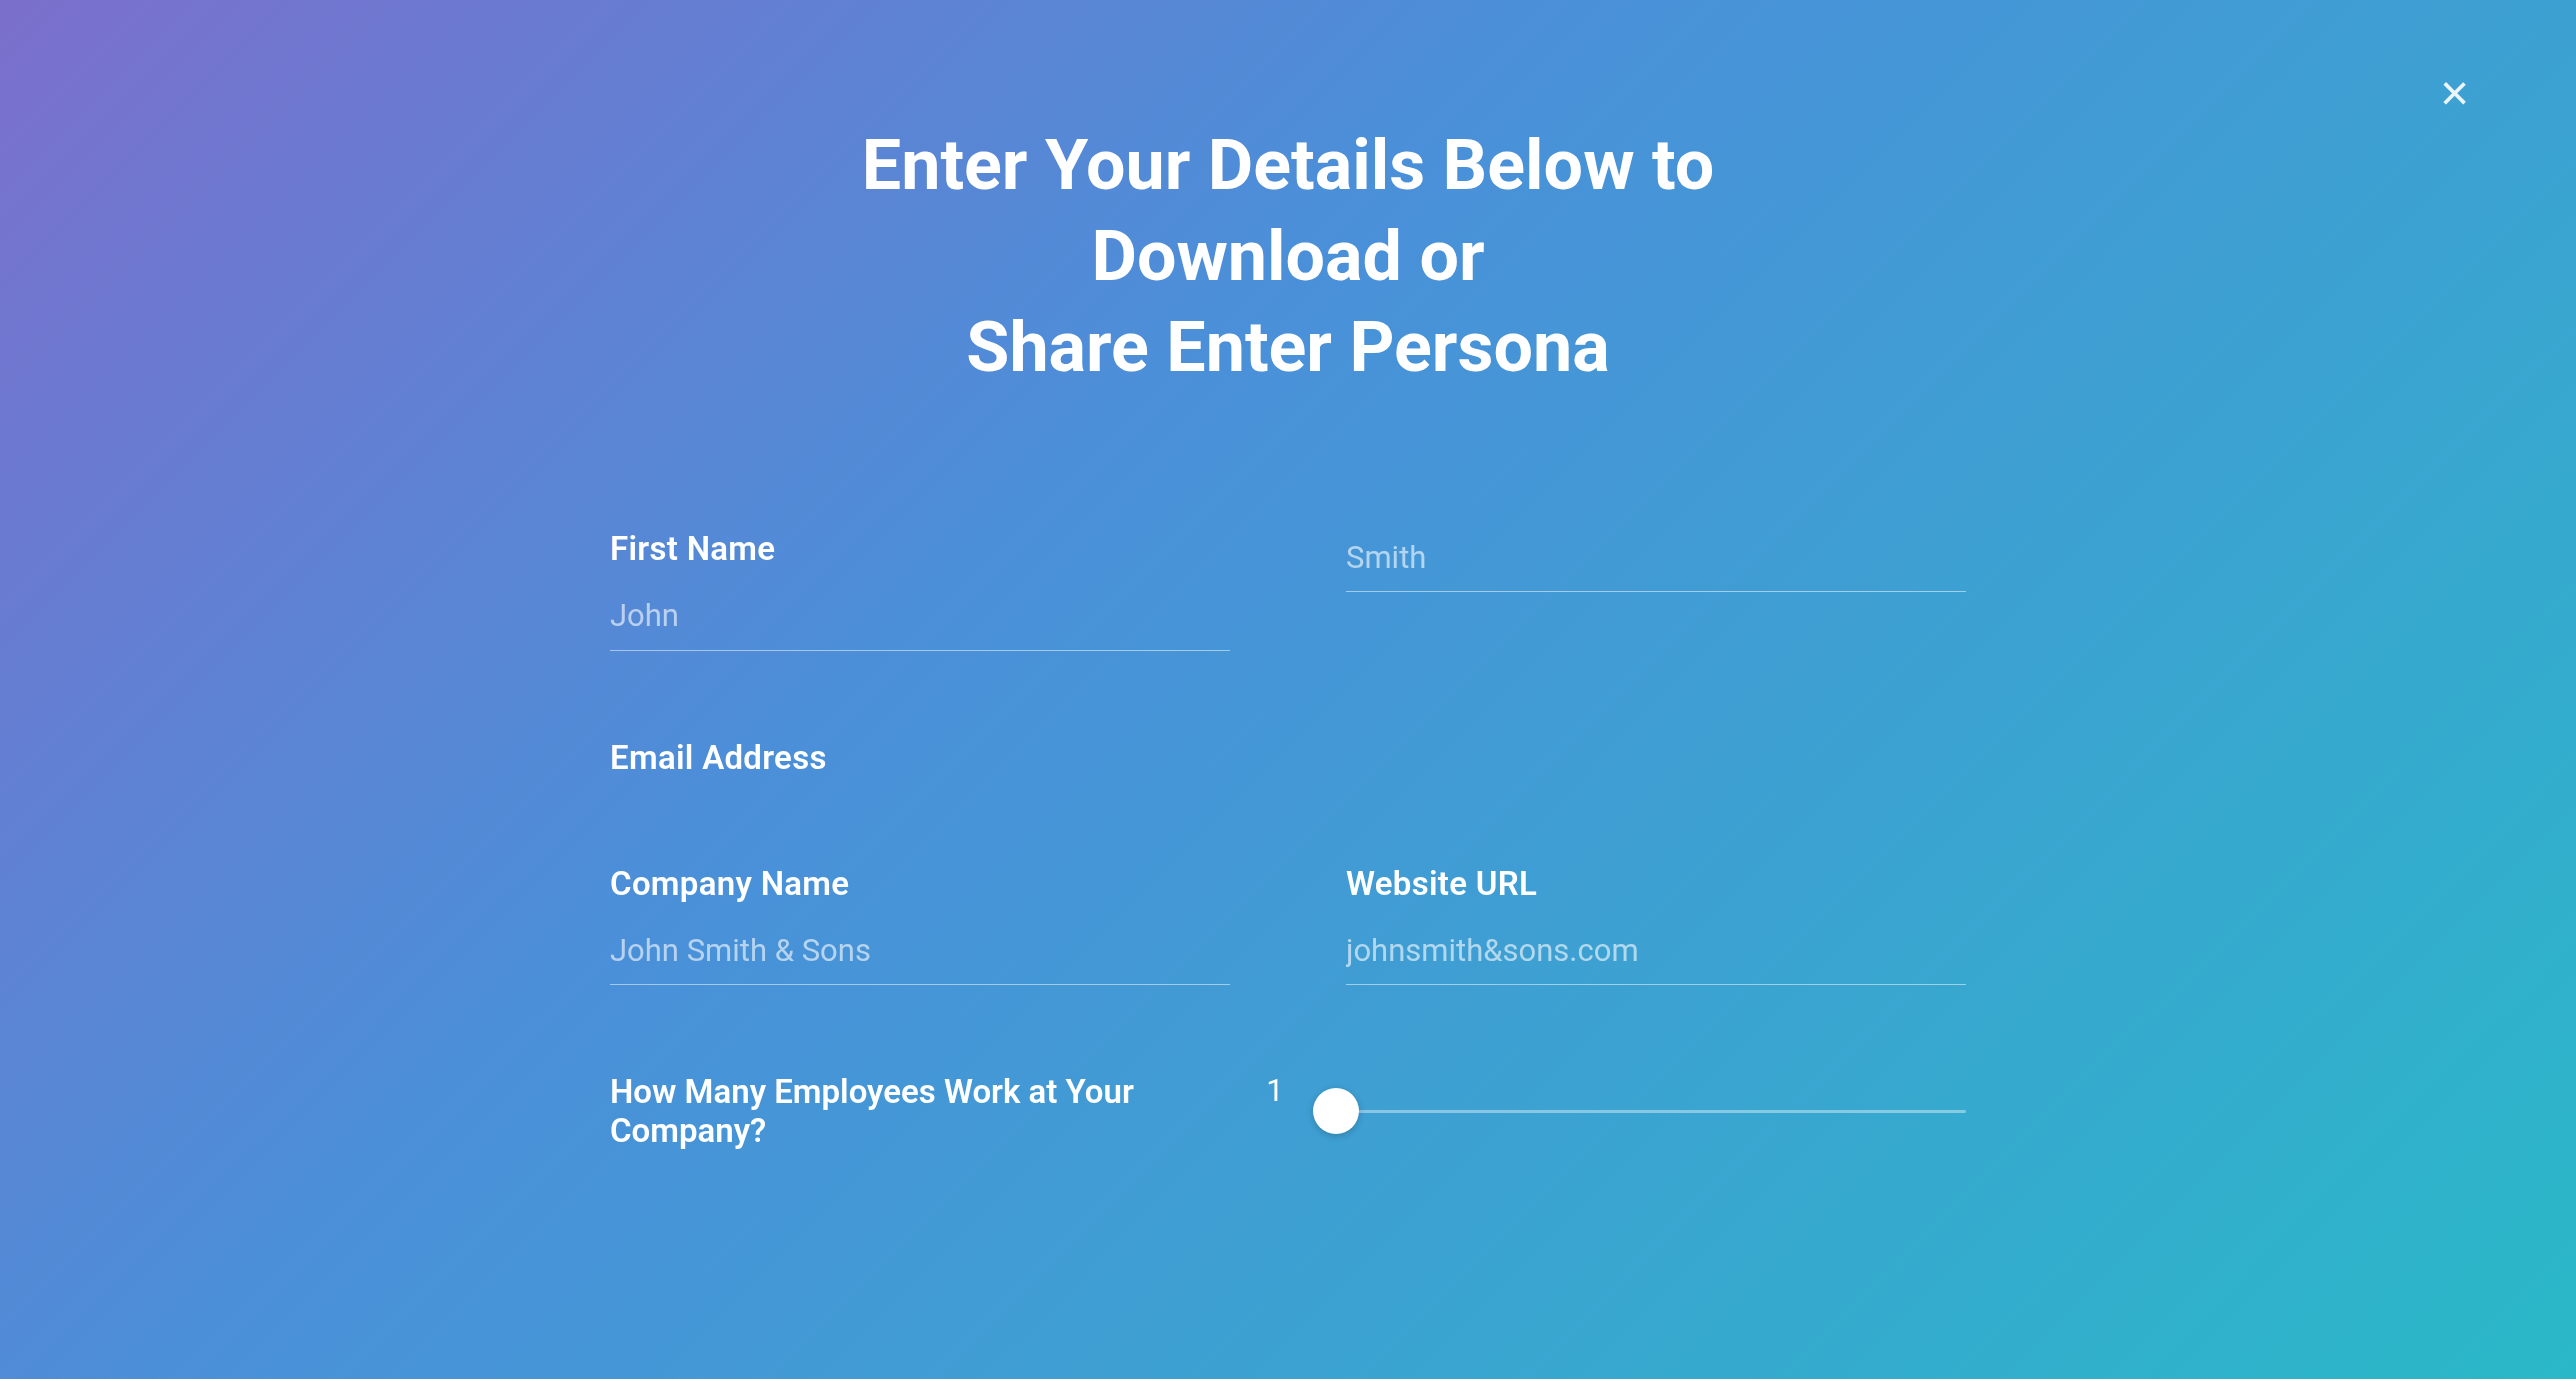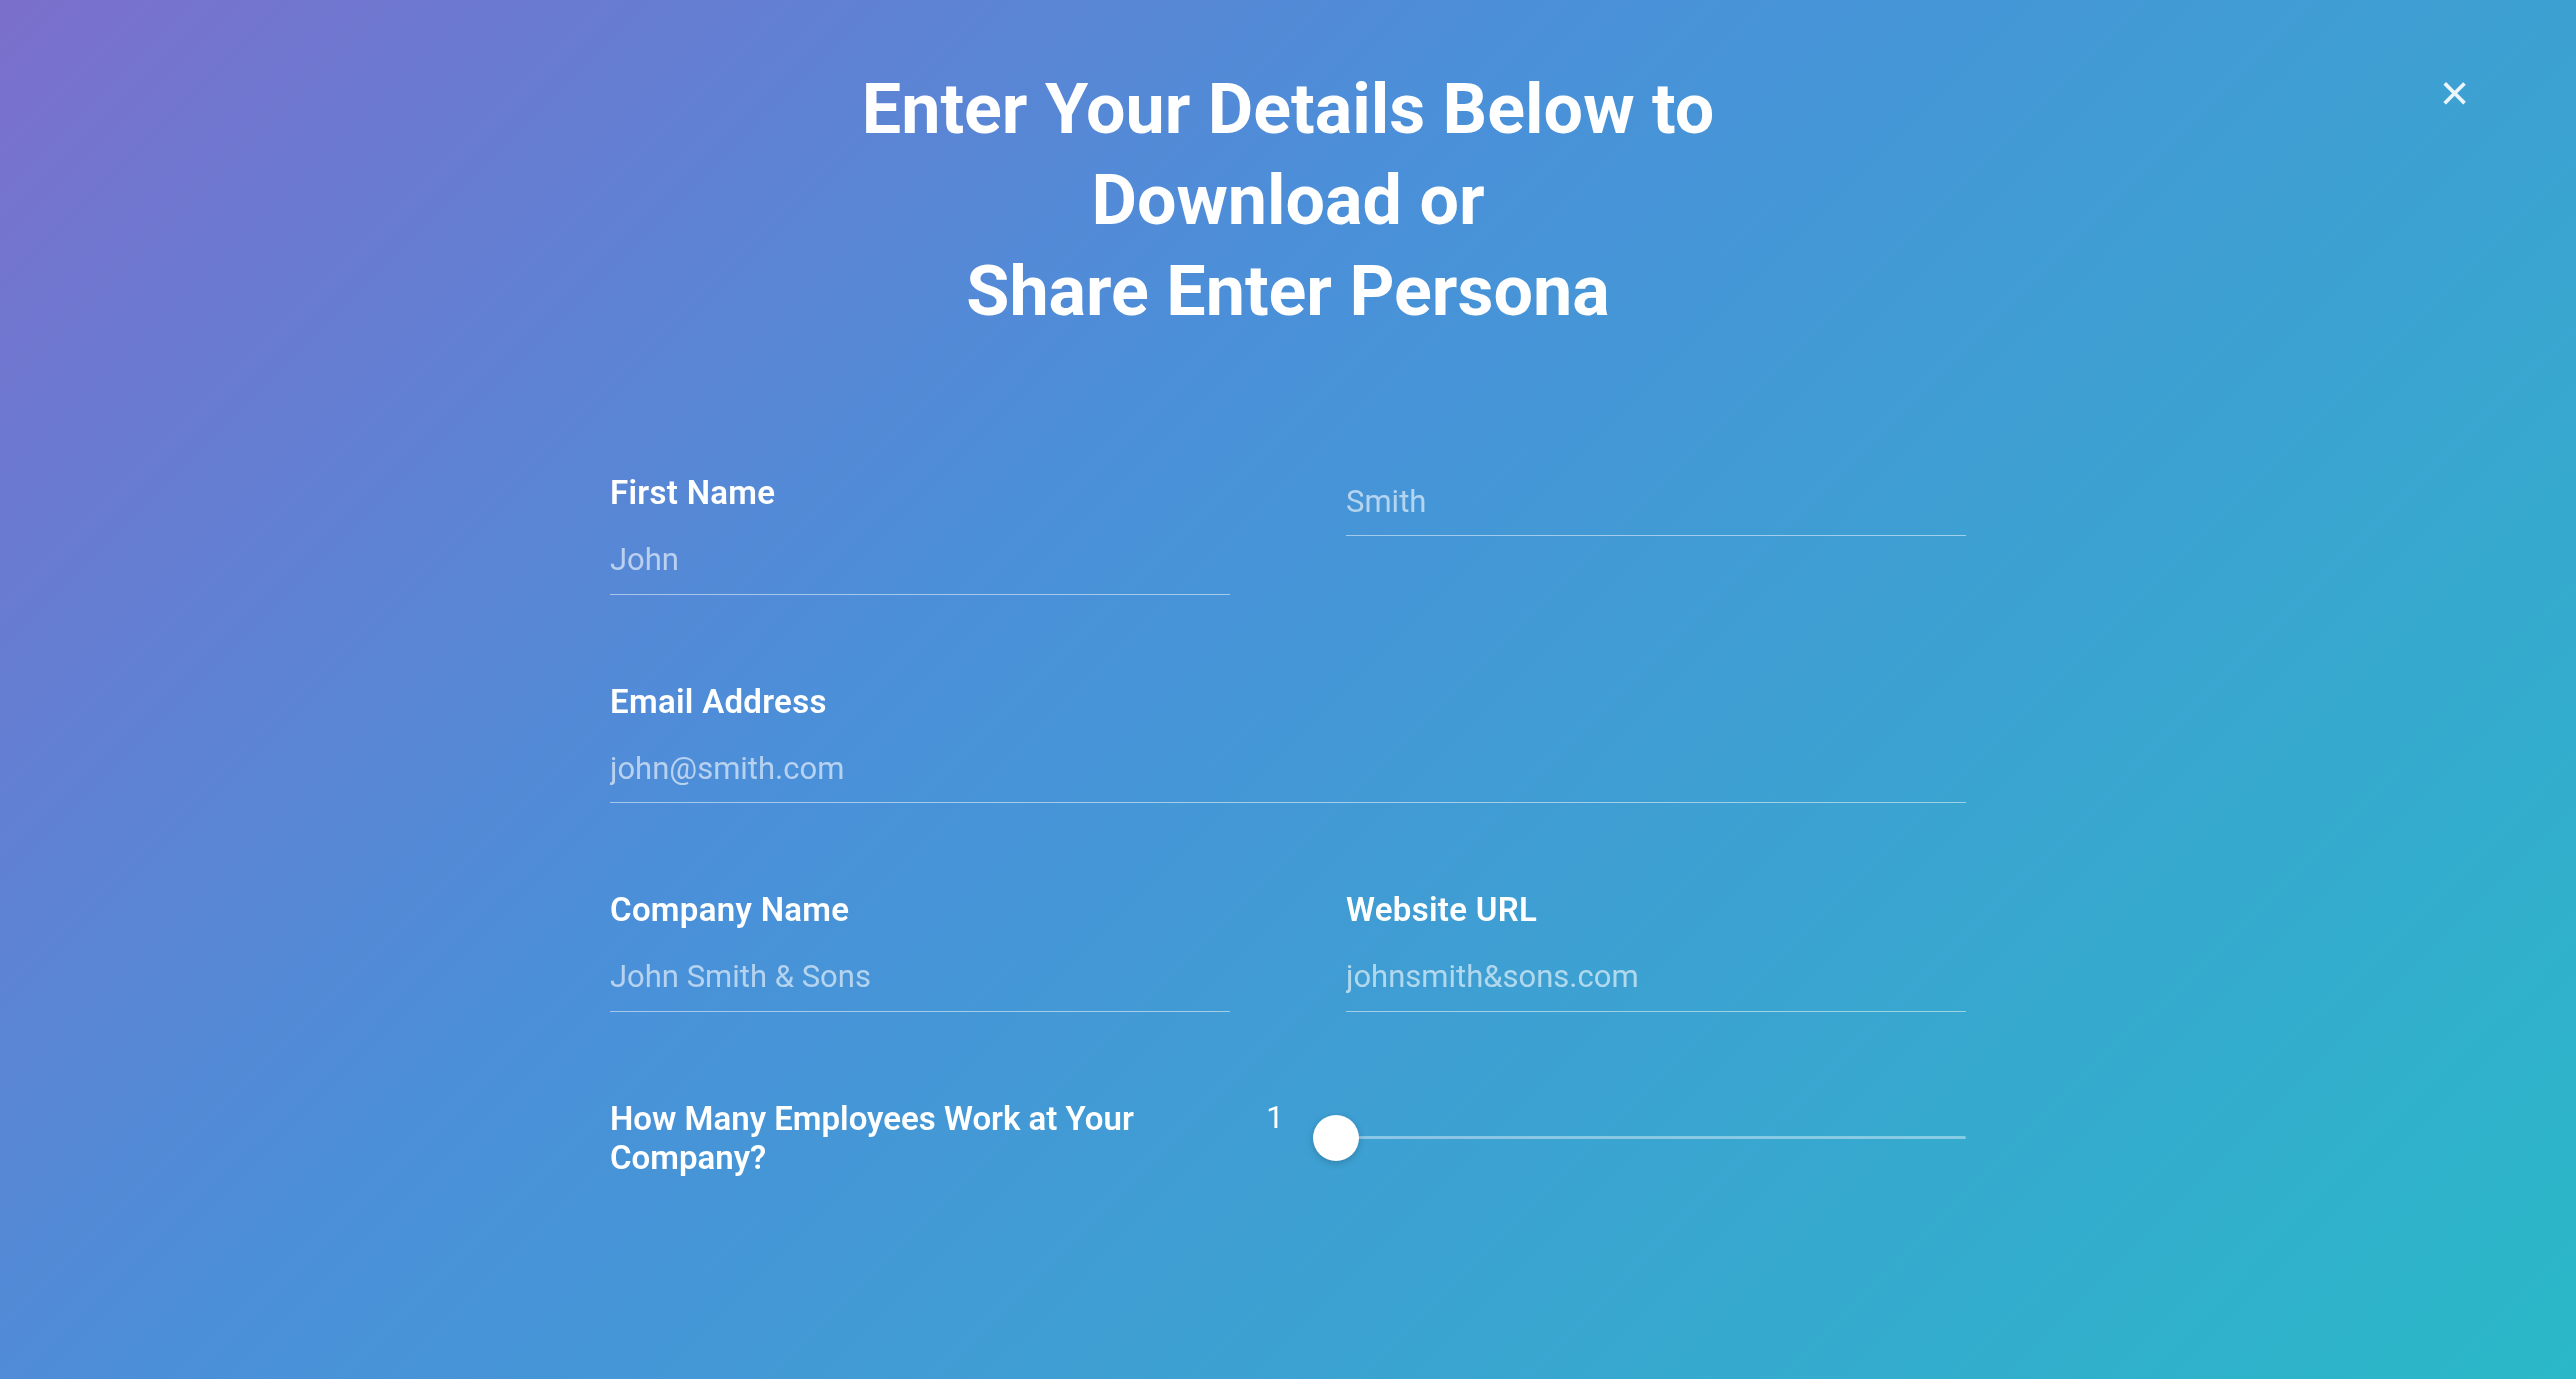--- a/index.html
+++ b/index.html
@@ -34,21 +34,21 @@
       font-weight: 300;
       cursor: pointer;
       line-height: 1;
       opacity: 0.9;
       background: none;
       border: none;
       padding: 9.7px;
     }
 
     .title {
-      margin-top: 64px;
+      margin-top: 120px;
       text-align: center;
       color: white;
       font-size: 70px;
       font-weight: 700;
       line-height: 1.3;
       max-width: 1162px;
     }
 
     .form-container {
       margin-top: 136px;
@@ -171,21 +171,20 @@
         <input class="field-input" type="text" placeholder="John" style="">
       </div>
       <div class="form-field">
         <input class="field-input" type="text" placeholder="Smith" style="">
       </div>
     </div>
 
     <div class="form-row">
       <div class="form-field">
         <label class="field-label">Email Address</label>
-        <input class="field-input" type="email" placeholder="john@smith.com" style="">
       </div>
     </div>
 
     <div class="form-row">
       <div class="form-field">
         <label class="field-label">Company Name</label>
         <input class="field-input" type="text" placeholder="John Smith &amp; Sons" style="">
       </div>
       <div class="form-field">
         <label class="field-label">Website URL</label>

